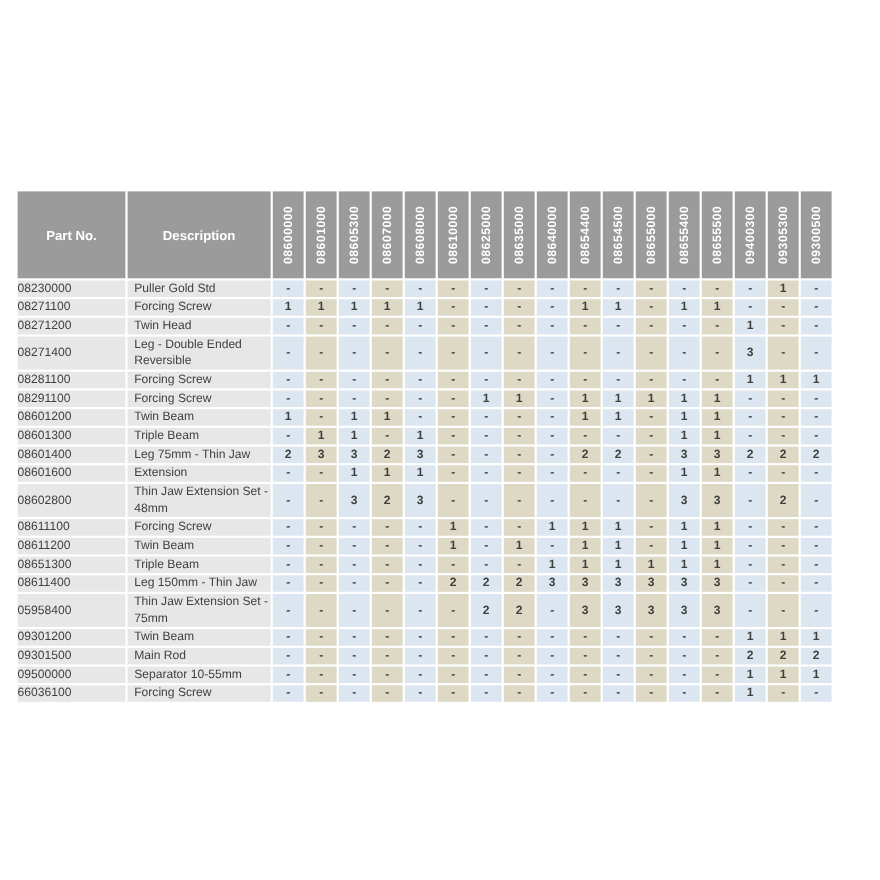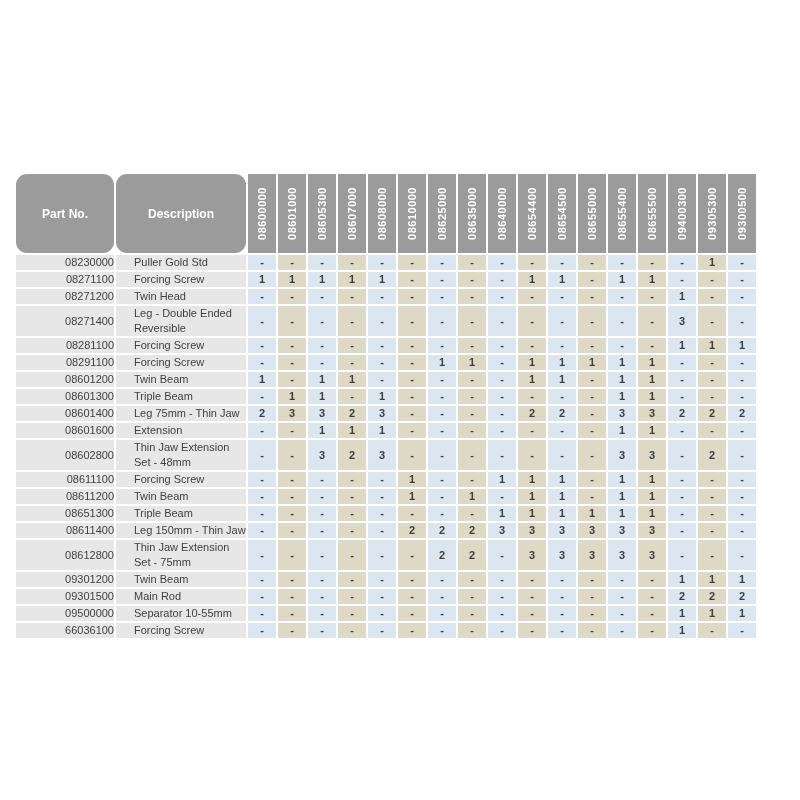--- a/index.html
+++ b/index.html
@@ -15,21 +15,20 @@
   }
   th,td{padding:0;overflow:hidden;}
   th.corner{
     background:var(--header-bg);
     color:var(--header-text);
     font-weight:bold;
     font-size:12px;
     text-align:center;
     vertical-align:middle;
     height:79px;
-    border-radius:11px;
   }
   th.corner.part{width:98px;}
   th.corner.desc{width:130px;}
   th.col-head{
     background:var(--header-bg);
     width:28px;height:79px;
     vertical-align:middle;text-align:center;
   }
   .vert{
     writing-mode:vertical-rl;
@@ -38,26 +37,26 @@
     color:var(--header-text);
     font-weight:bold;
     font-size:11px;
     letter-spacing:0.5px;
     line-height:28px;
     white-space:nowrap;
   }
   td{height:15px;line-height:15px;font-size:11px;color:var(--cell-text);}
   td.part-cell{
     background:var(--label-bg);
-    text-align:right;
+    text-align:left;
   }
   td.desc-cell{
     background:var(--label-bg);
     text-align:left;
-    padding-left:18px;
+    padding-left:6px;
   }
   td.val-cell{
     text-align:center;
     font-weight:bold;
   }
   td.stripe-a{background:var(--stripe-blue);}
   td.stripe-b{background:var(--stripe-tan);}
 </style>
 </head>
 <body style="--header-bg: #9b9b9b; --header-text: #ffffff; --label-bg: #e7e7e7; --stripe-blue: #dce6f1; --stripe-tan: #ddd9c4; --cell-text: #3f3f3f;">
@@ -433,21 +432,21 @@
           <td class="val-cell stripe-b">3</td>
           <td class="val-cell stripe-a">3</td>
           <td class="val-cell stripe-b">3</td>
           <td class="val-cell stripe-a">3</td>
           <td class="val-cell stripe-b">3</td>
           <td class="val-cell stripe-a">-</td>
           <td class="val-cell stripe-b">-</td>
           <td class="val-cell stripe-a">-</td>
         </tr>
         <tr>
-          <td class="part-cell">08612800</td>
+          <td class="part-cell">05958400</td>
           <td class="desc-cell">Thin Jaw Extension Set - 75mm</td>
           <td class="val-cell stripe-a">-</td>
           <td class="val-cell stripe-b">-</td>
           <td class="val-cell stripe-a">-</td>
           <td class="val-cell stripe-b">-</td>
           <td class="val-cell stripe-a">-</td>
           <td class="val-cell stripe-b">-</td>
           <td class="val-cell stripe-a">2</td>
           <td class="val-cell stripe-b">2</td>
           <td class="val-cell stripe-a">-</td>

